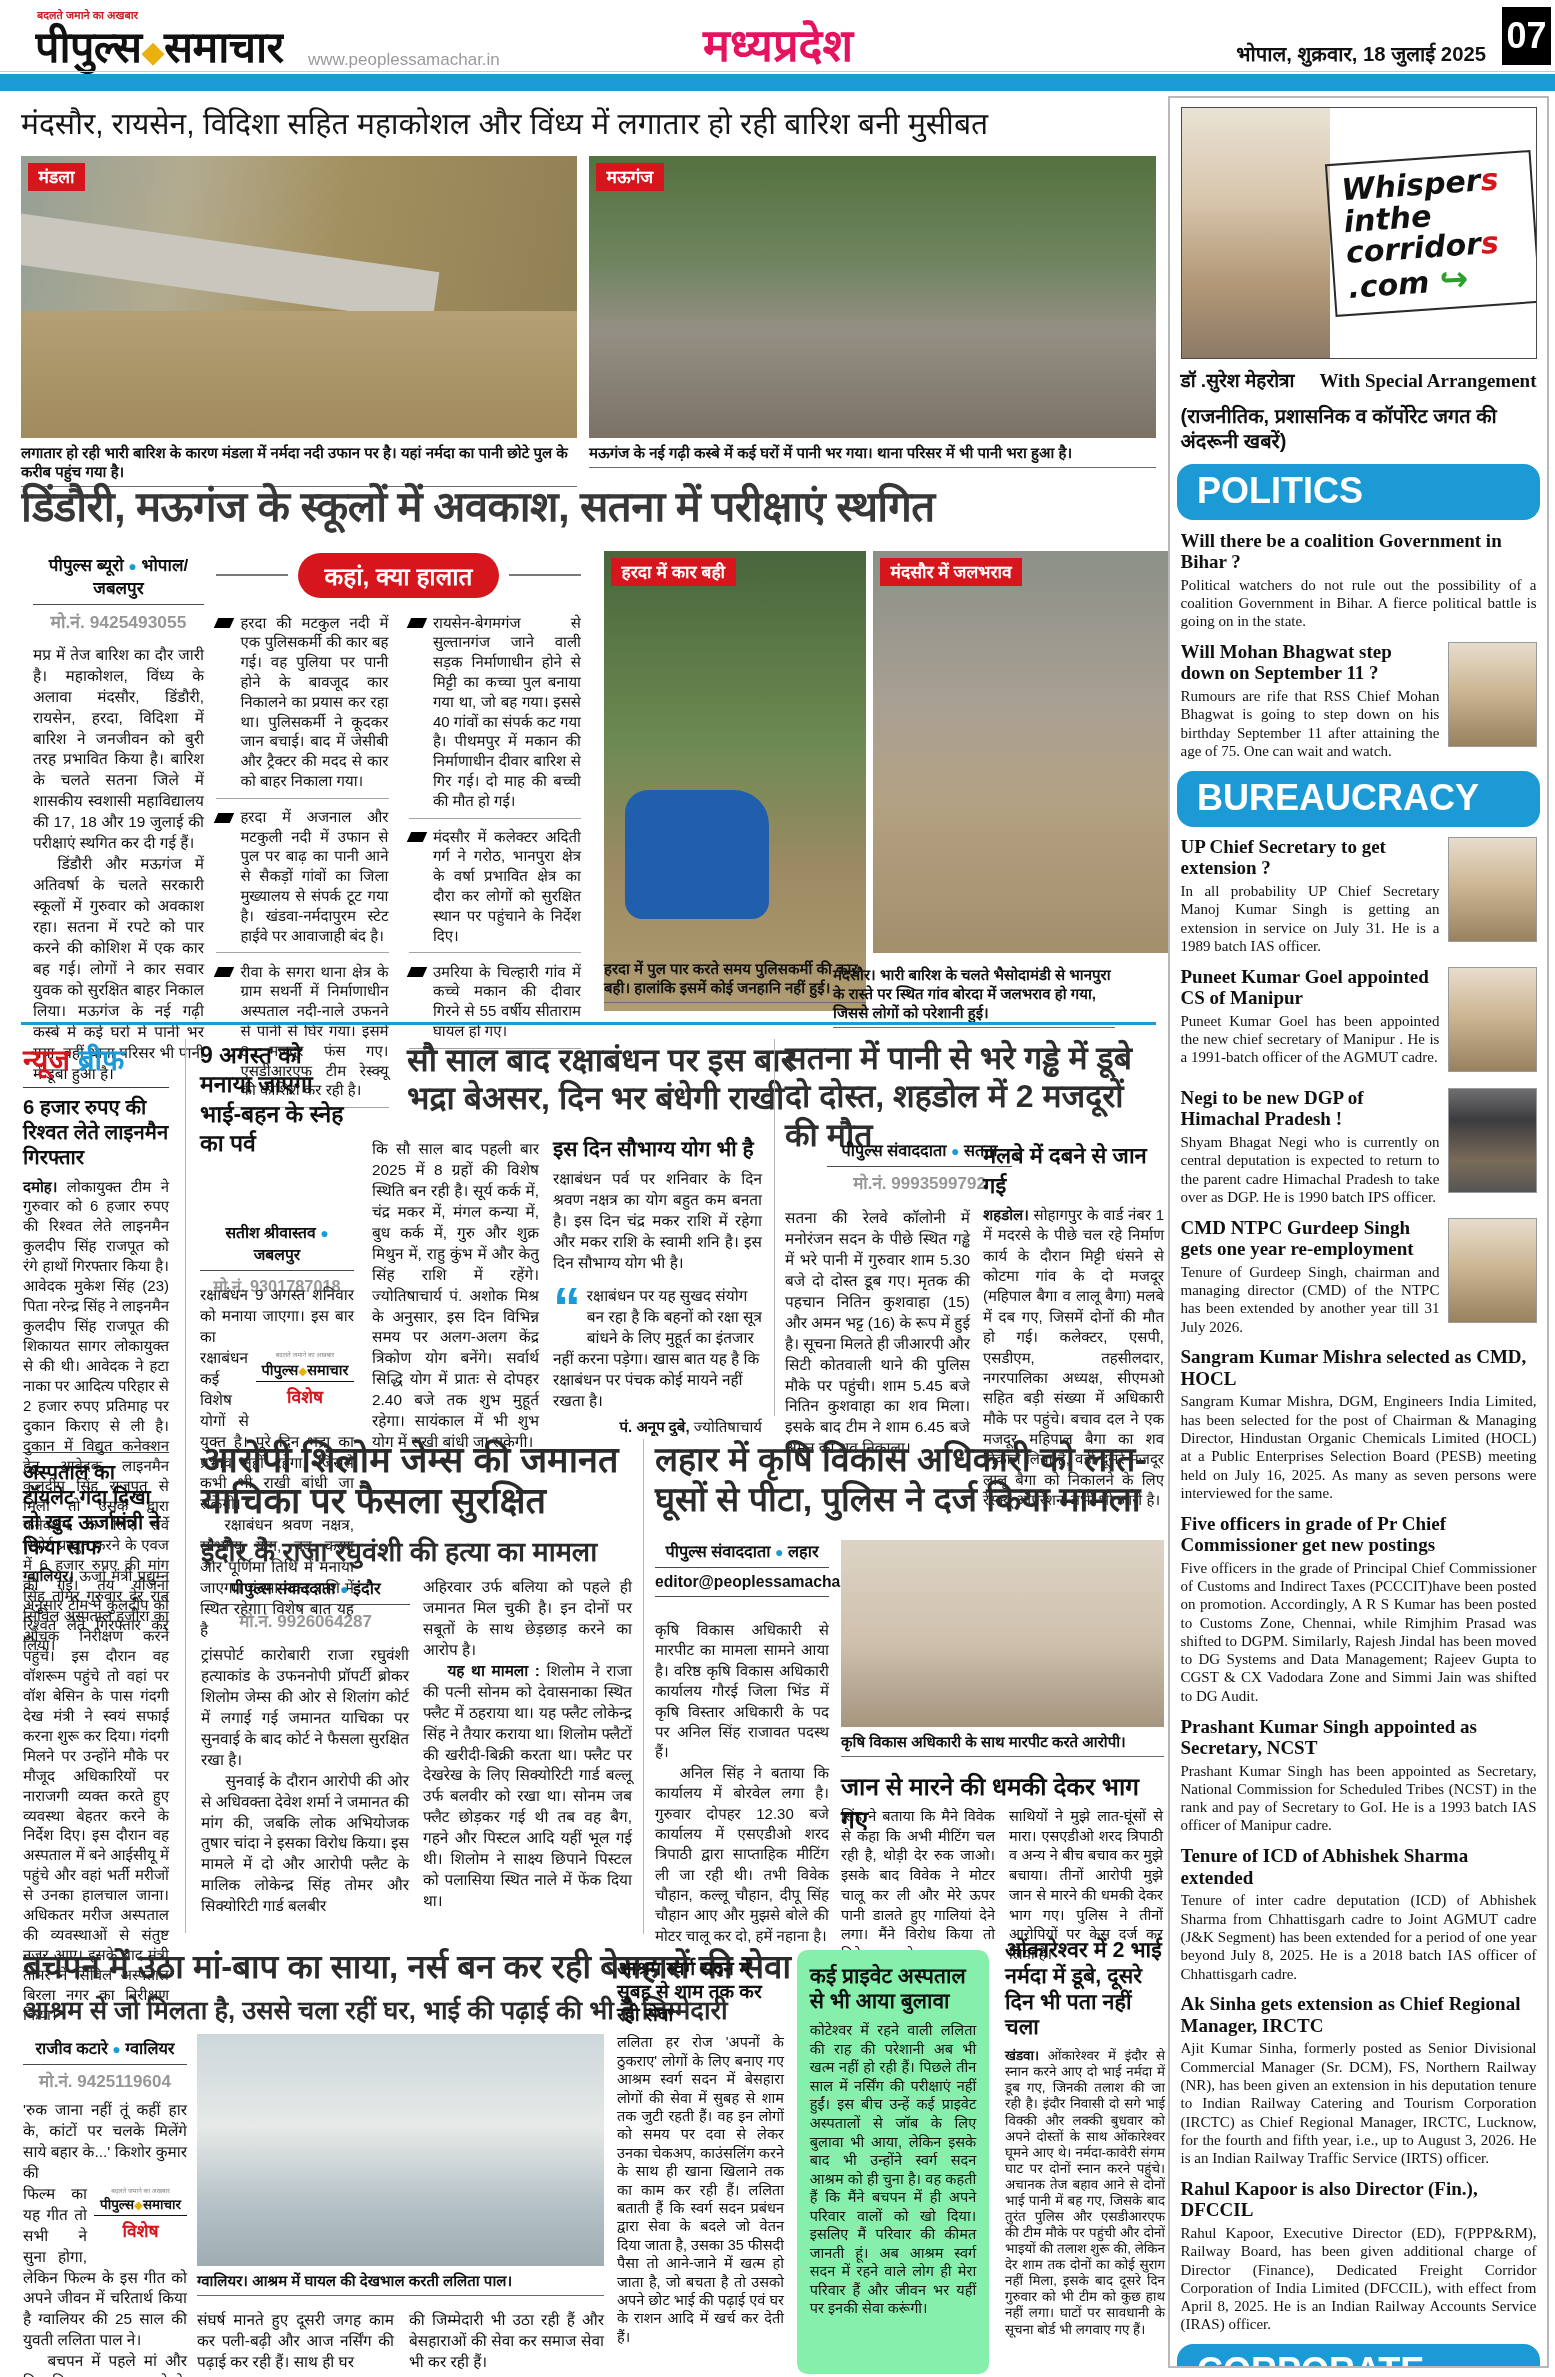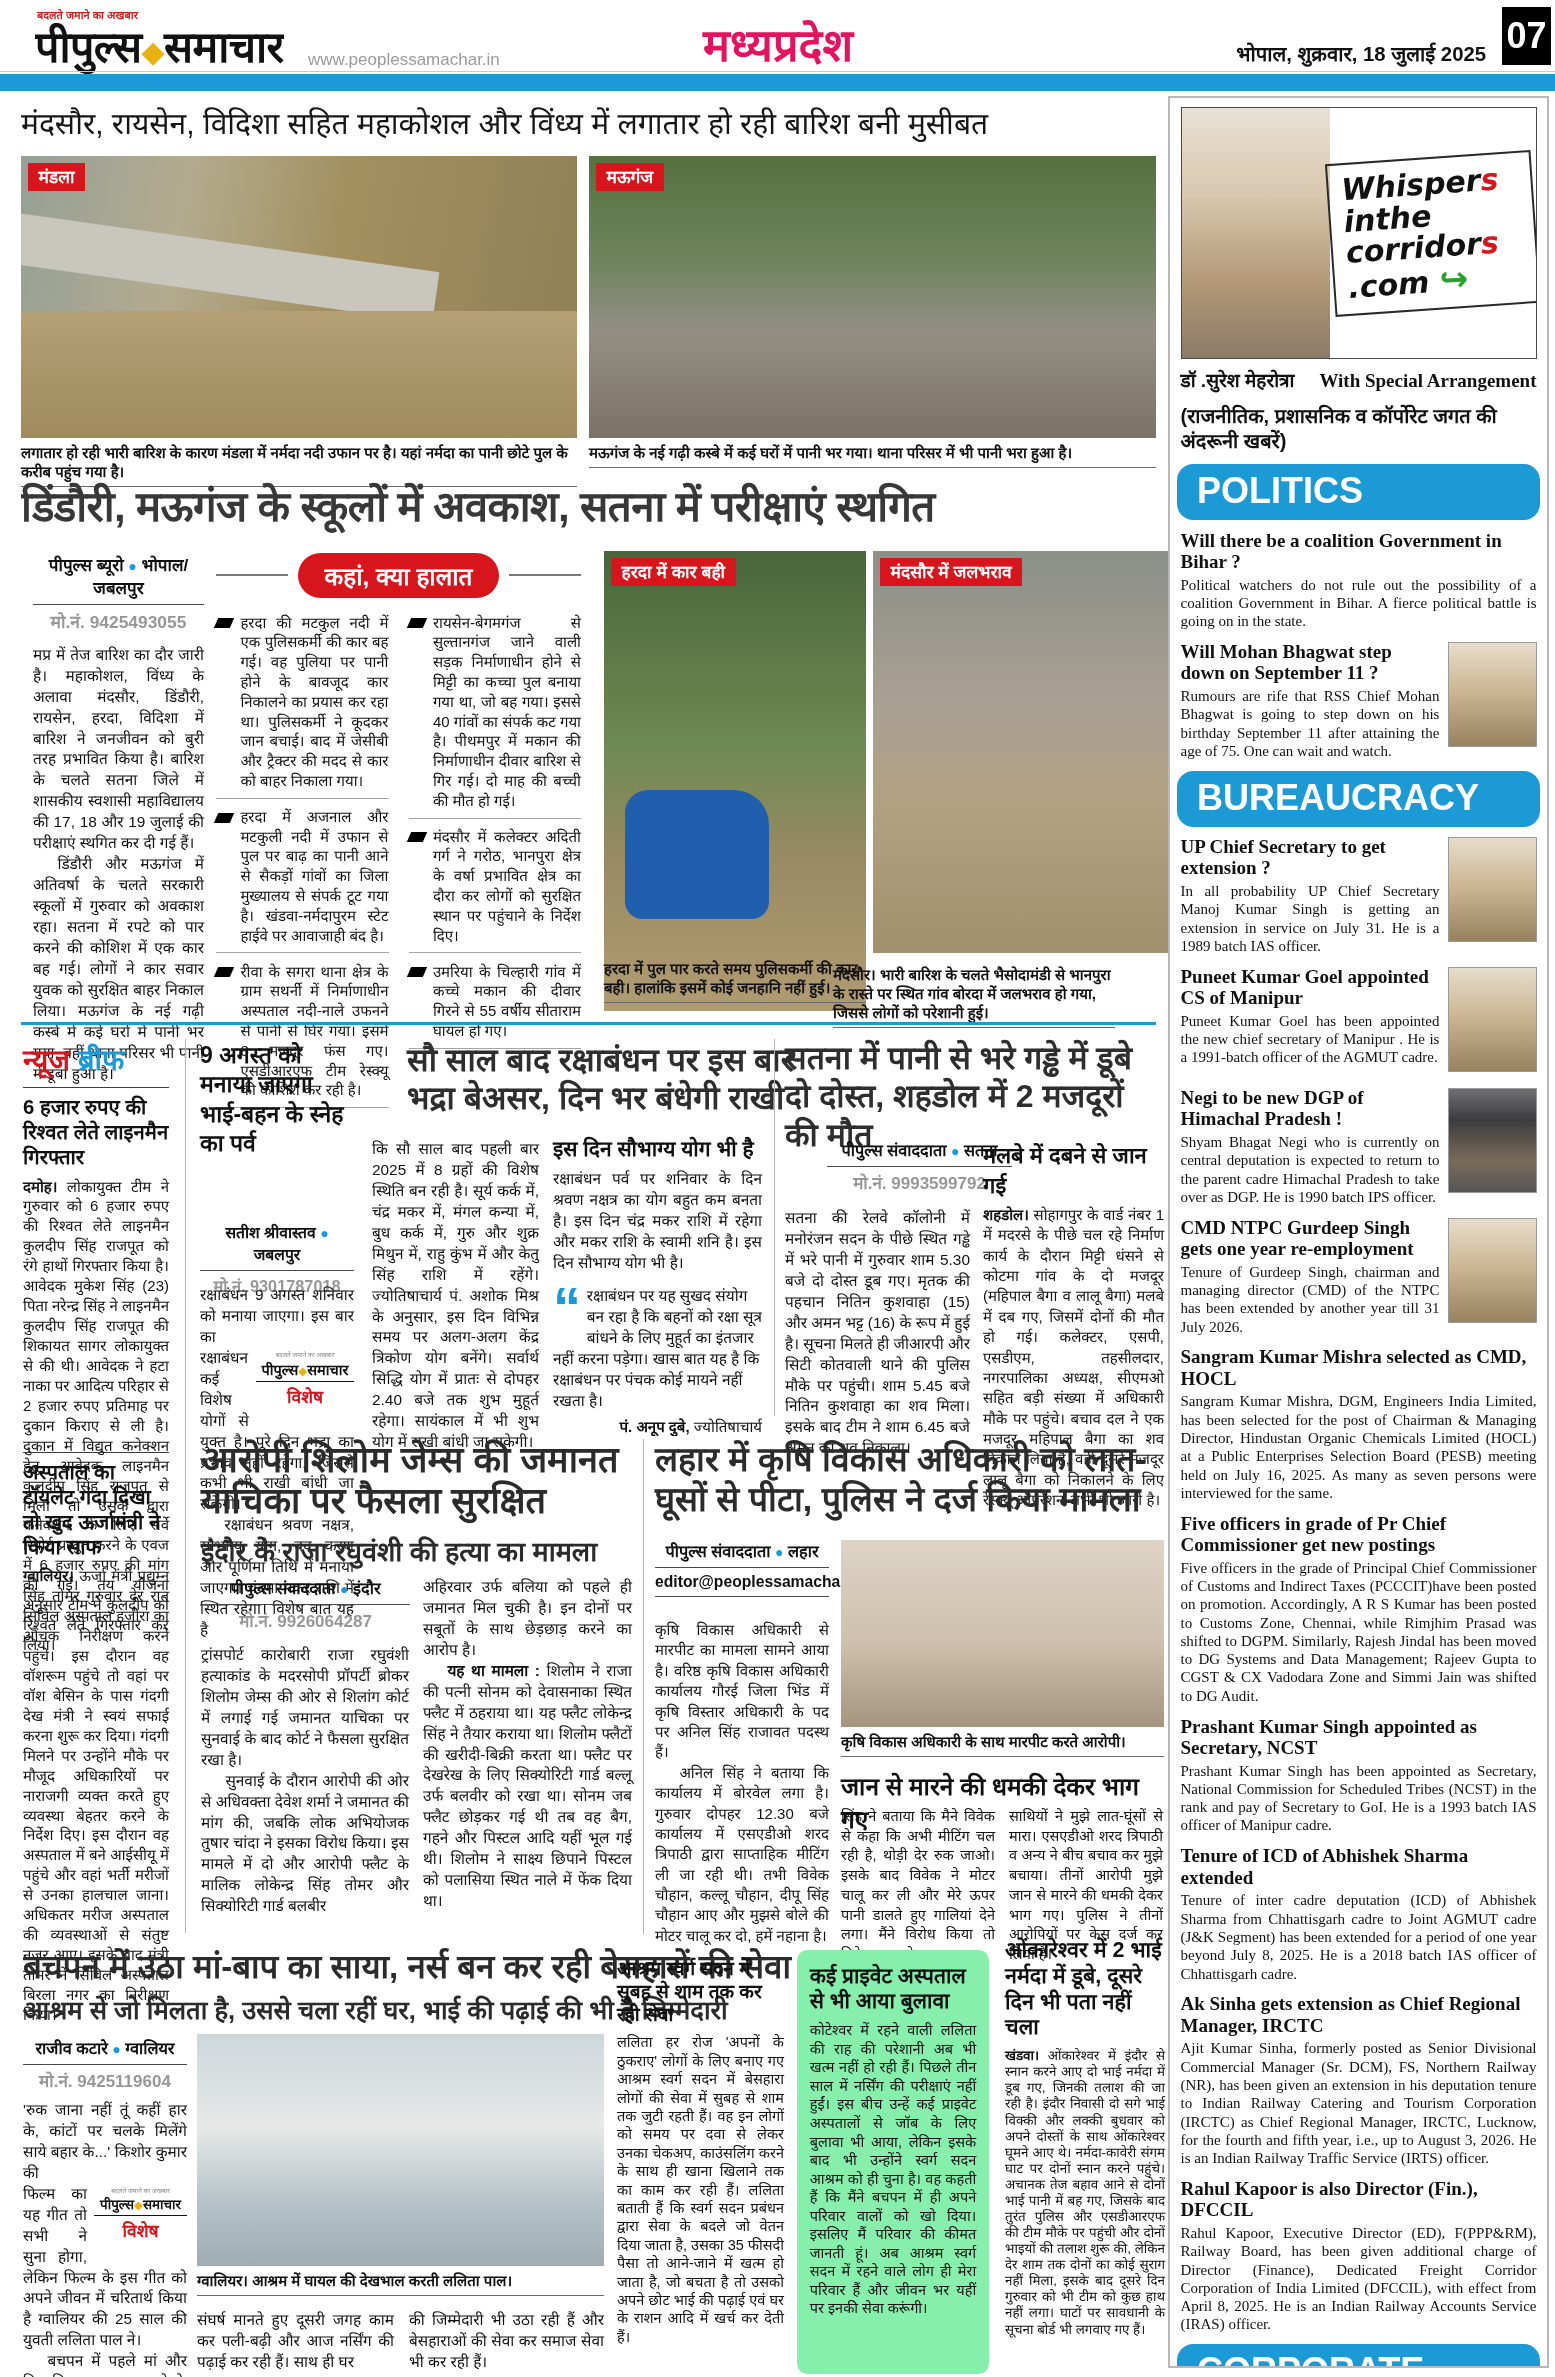--- a/index.html
+++ b/index.html
@@ -238,21 +238,21 @@
   <div class="abs" style="left:201px;top:1532px;width:431px;font-size:27px;font-weight:800;color:#2b2b2b;">इंदौर के राजा रघुवंशी की हत्या का मामला</div>
   <div class="abs" style="left:201px;top:1577px;width:209px;">
     <div class="byline" style="font-size:16.3px;">
       <span>पीपुल्स संवाददाता</span>
       <span class="bdot">●</span>
       <span>इंदौर</span>
     </div>
     <div class="phone" style="font-size:17px;">मो.नं. 9926064287</div>
   </div>
   <div class="abs" style="left:201px;top:1645px;width:208px;">
-    <div class="hbody">ट्रांसपोर्ट कारोबारी राजा रघुवंशी हत्याकांड के मदरसोपी प्रॉपर्टी ब्रोकर शिलोम जेम्स की ओर से शिलांग कोर्ट में लगाई गई जमानत याचिका पर सुनवाई के बाद कोर्ट ने फैसला सुरक्षित रखा है।</div>
+    <div class="hbody">ट्रांसपोर्ट कारोबारी राजा रघुवंशी हत्याकांड के उफननोपी प्रॉपर्टी ब्रोकर शिलोम जेम्स की ओर से शिलांग कोर्ट में लगाई गई जमानत याचिका पर सुनवाई के बाद कोर्ट ने फैसला सुरक्षित रखा है।</div>
     <div class="hbody ind">सुनवाई के दौरान आरोपी की ओर से अधिवक्ता देवेश शर्मा ने जमानत की मांग की, जबकि लोक अभियोजक तुषार चांदा ने इसका विरोध किया। इस मामले में दो और आरोपी फ्लैट के मालिक लोकेन्द्र सिंह तोमर और सिक्योरिटी गार्ड बलबीर</div>
   </div>
   <div class="abs" style="left:423px;top:1577px;width:209px;">
     <div class="hbody">अहिरवार उर्फ बलिया को पहले ही जमानत मिल चुकी है। इन दोनों पर सबूतों के साथ छेड़छाड़ करने का आरोप है।</div>
     <div class="hbody ind"><b>यह था मामला :</b>
       <span>शिलोम ने राजा की पत्नी सोनम को देवासनाका स्थित फ्लैट में ठहराया था। यह फ्लैट लोकेन्द्र सिंह ने तैयार कराया था। शिलोम फ्लैटों की खरीदी-बिक्री करता था। फ्लैट पर देखरेख के लिए सिक्योरिटी गार्ड बल्लू उर्फ बलवीर को रखा था। सोनम जब फ्लैट छोड़कर गई थी तब वह बैग, गहने और पिस्टल आदि यहीं भूल गई थी। शिलोम ने साक्ष्य छिपाने पिस्टल को पलासिया स्थित नाले में फेंक दिया था।</span></div>
   </div>
   <div class="vr" style="left:643px;top:1439px;height:495px;"></div>
 
   <div class="abs" style="left:655px;top:1439px;width:510px;font-size:34px;font-weight:800;line-height:1.18;color:#2b2b2b;">लहार में कृषि विकास अधिकारी को लात-घूसों से पीटा, पुलिस ने दर्ज किया मामला</div>

